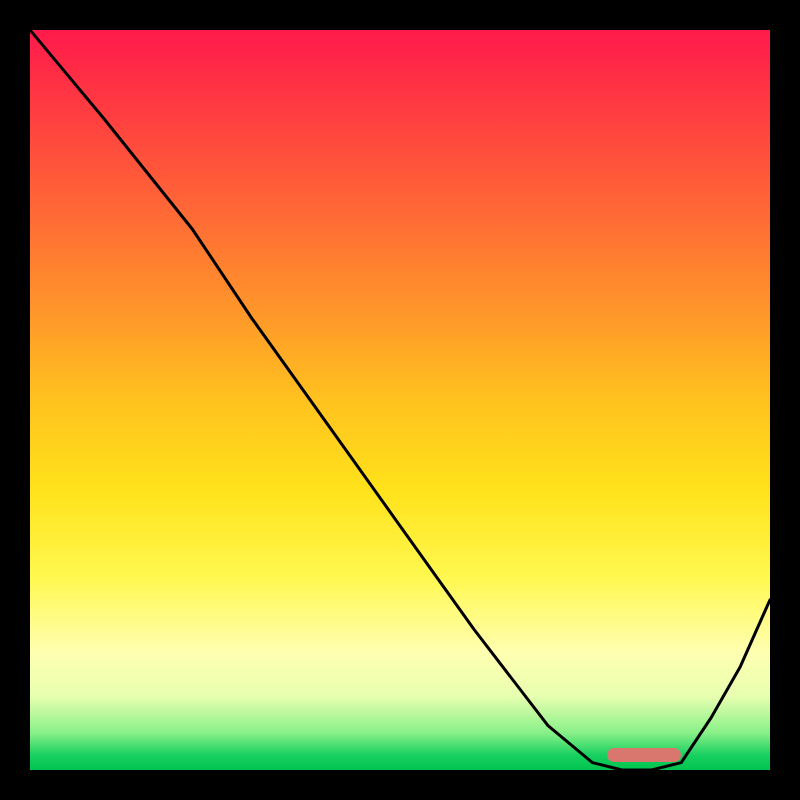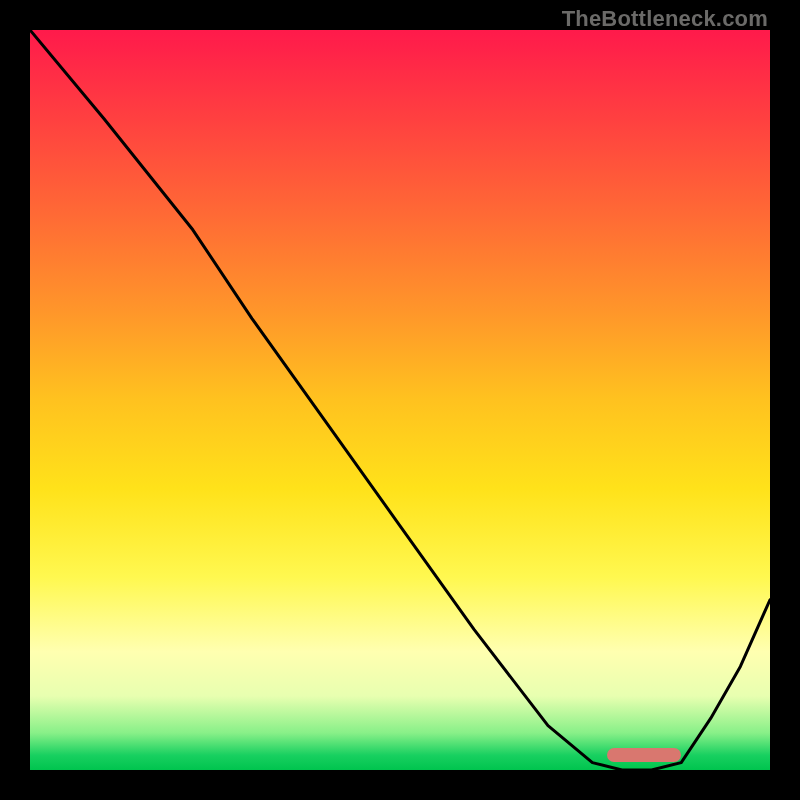--- a/index.html
+++ b/index.html
@@ -66,21 +66,20 @@
     font-weight: 600;
     letter-spacing: 0.2px;
     user-select: none;
   }
 </style>
 </head>
 <body>
 
 <div class="frame">
 
-  <div class="watermark">TheBottleneck.com</div>
 
   <div class="plot-area">
 
     <svg class="curve" viewBox="0 0 740 740" preserveAspectRatio="none">
       <path fill="none" stroke="#000" stroke-width="3" stroke-linejoin="round" stroke-linecap="round" d="M0.0 0.0 L74.0 88.8 L133.2 162.8 L162.8 199.8 L222.0 288.6 L296.0 392.2 L370.0 495.8 L444.0 599.4 L518.0 695.6 L562.4 732.6 L592.0 740.0 L621.6 740.0 L651.2 732.6 L680.8 688.2 L710.4 636.4 L740.0 569.8"></path>
     </svg>
 
     <div class="optimum-band" style="left: 577.2px; width: 74px; top: 718.2px; background: rgb(217, 119, 111);"></div>
   </div>
 

